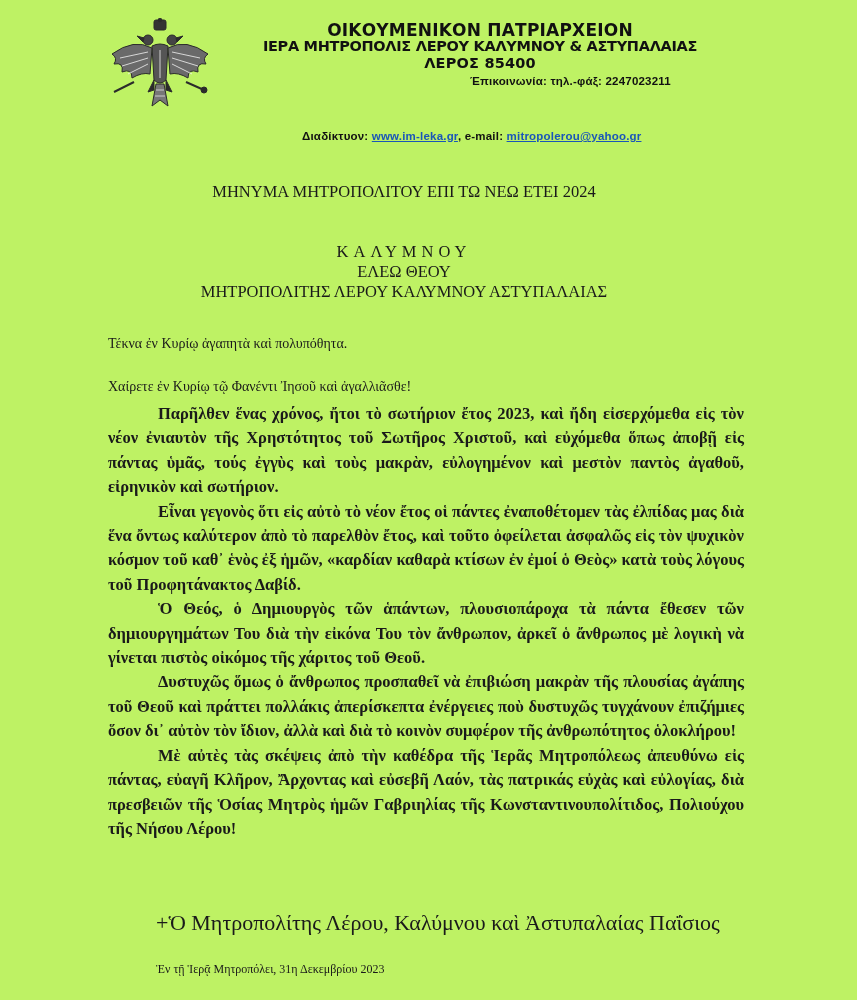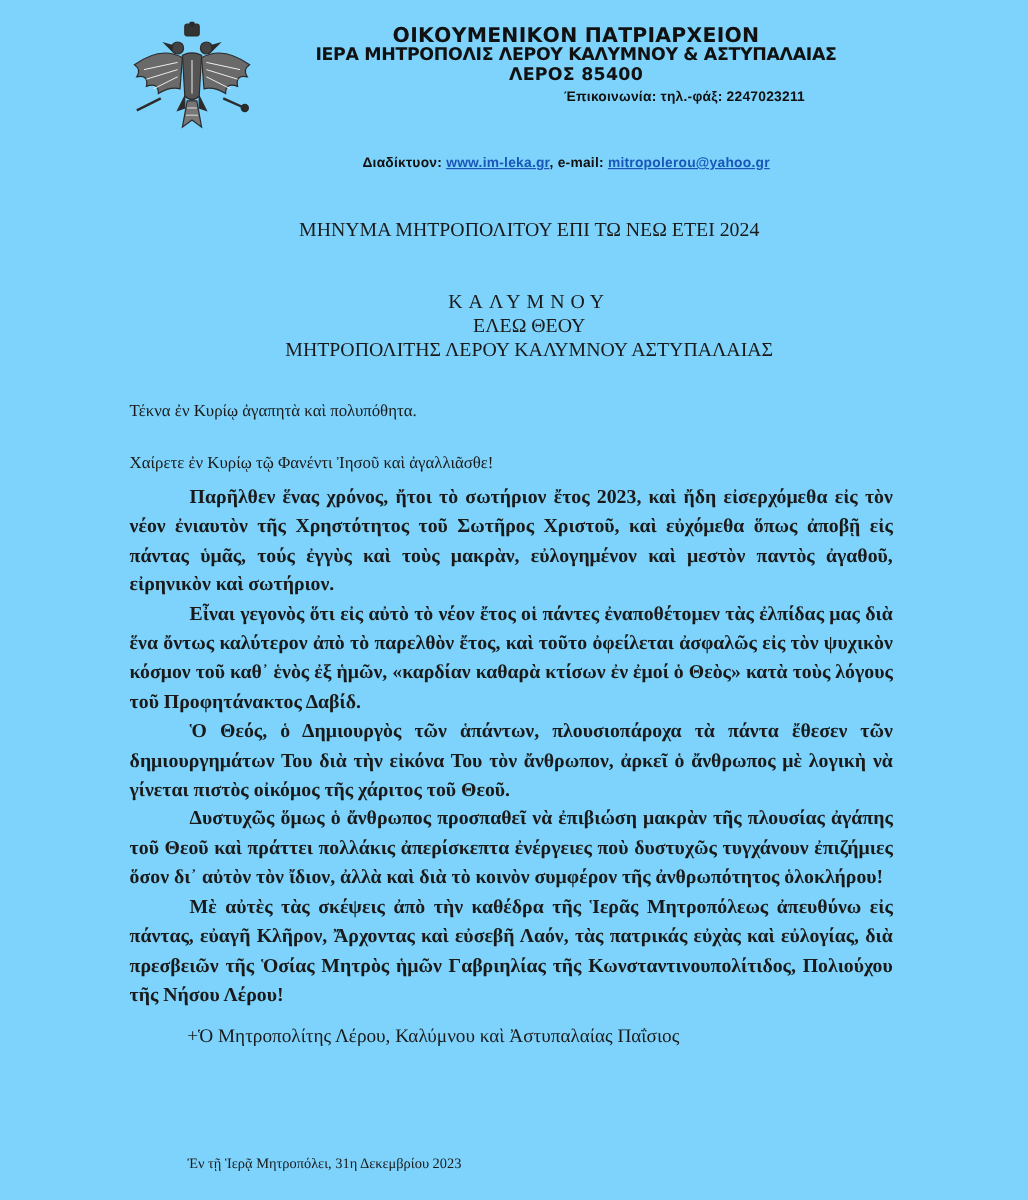--- a/index.html
+++ b/index.html
@@ -1,44 +1,44 @@
 <!DOCTYPE html>
 <html><head>
 <meta charset="utf-8">
 <style>
   html, body { margin: 0; padding: 0; background: #ffffff; }
   body { width: 857px; height: 1000px; position: relative; overflow: hidden; color: #1a1a1a; }
-  .page { position: absolute; left: 0; top: 0; width: 857px; height: 1000px; background: #7dd3fc; }
+  .page { position: absolute; left: 0; top: 0; width: 857px; height: 1000px; background: #bef264; }
 
   
   .emblem { position: absolute; left: 104px; top: 18px; width: 112px; height: 100px; }
   .lh { position: absolute; left: 200px; width: 560px; text-align: center; font-family: "DejaVu Sans", sans-serif; font-weight: bold; color: #111; letter-spacing: 0.2px; }
   .lh-1 { top: 20px; font-size: 17px; }
   .lh-2 { top: 38px; font-size: 14.5px; letter-spacing: -0.3px; }
   .lh-3 { top: 55px; font-size: 14.5px; }
   .lh-4 { top: 75px; font-size: 11.5px; font-family: "Liberation Sans", sans-serif; font-weight: bold; left: 470px; width: auto; text-align: right; }
   .lh-5 { top: 94px; font-size: 11.5px; font-family: "Liberation Sans", sans-serif; font-weight: bold; left: 302px; width: auto; text-align: left; margin-top: 36px; }
   .lh a, .lh .link { color: #1a56b8; text-decoration: underline; }
 
   
   .serif { font-family: "Liberation Serif", serif; }
-  .center-line { position: absolute; left: 0; width: 808px; text-align: center; font-size: 16.5px; margin-left: 37px; }
+  .center-line { position: absolute; left: 0; width: 808px; text-align: center; font-size: 16.5px; }
   .t-main { top: 182px; }
   .t-name { top: 242px; letter-spacing: 5px; }
   .t-eleo { top: 262px; }
   .t-metro { top: 282px; }
 
   .greet { position: absolute; left: 108px; font-size: 14px; }
   .g1 { top: 336px; }
   .g2 { top: 379px; }
 
   .body { position: absolute; left: 108px; top: 402px; width: 636px; font-size: 16.5px; line-height: 24.4px; }
   .body p { margin: 0; text-align: justify; text-indent: 50px; font-weight: bold; }
 
-  .sign { position: absolute; left: 156px; top: 855px; font-size: 16px; }
+  .sign { position: absolute; left: 156px; top: 910px; font-size: 22px; }
   .date { position: absolute; left: 156px; top: 962px; font-size: 12px; }
 </style>
 </head>
 <body>
 
 <div class="page">
 
   <svg class="emblem" viewBox="0 0 112 100">
     <g fill="#2b2b2b" stroke="#2b2b2b">
 

